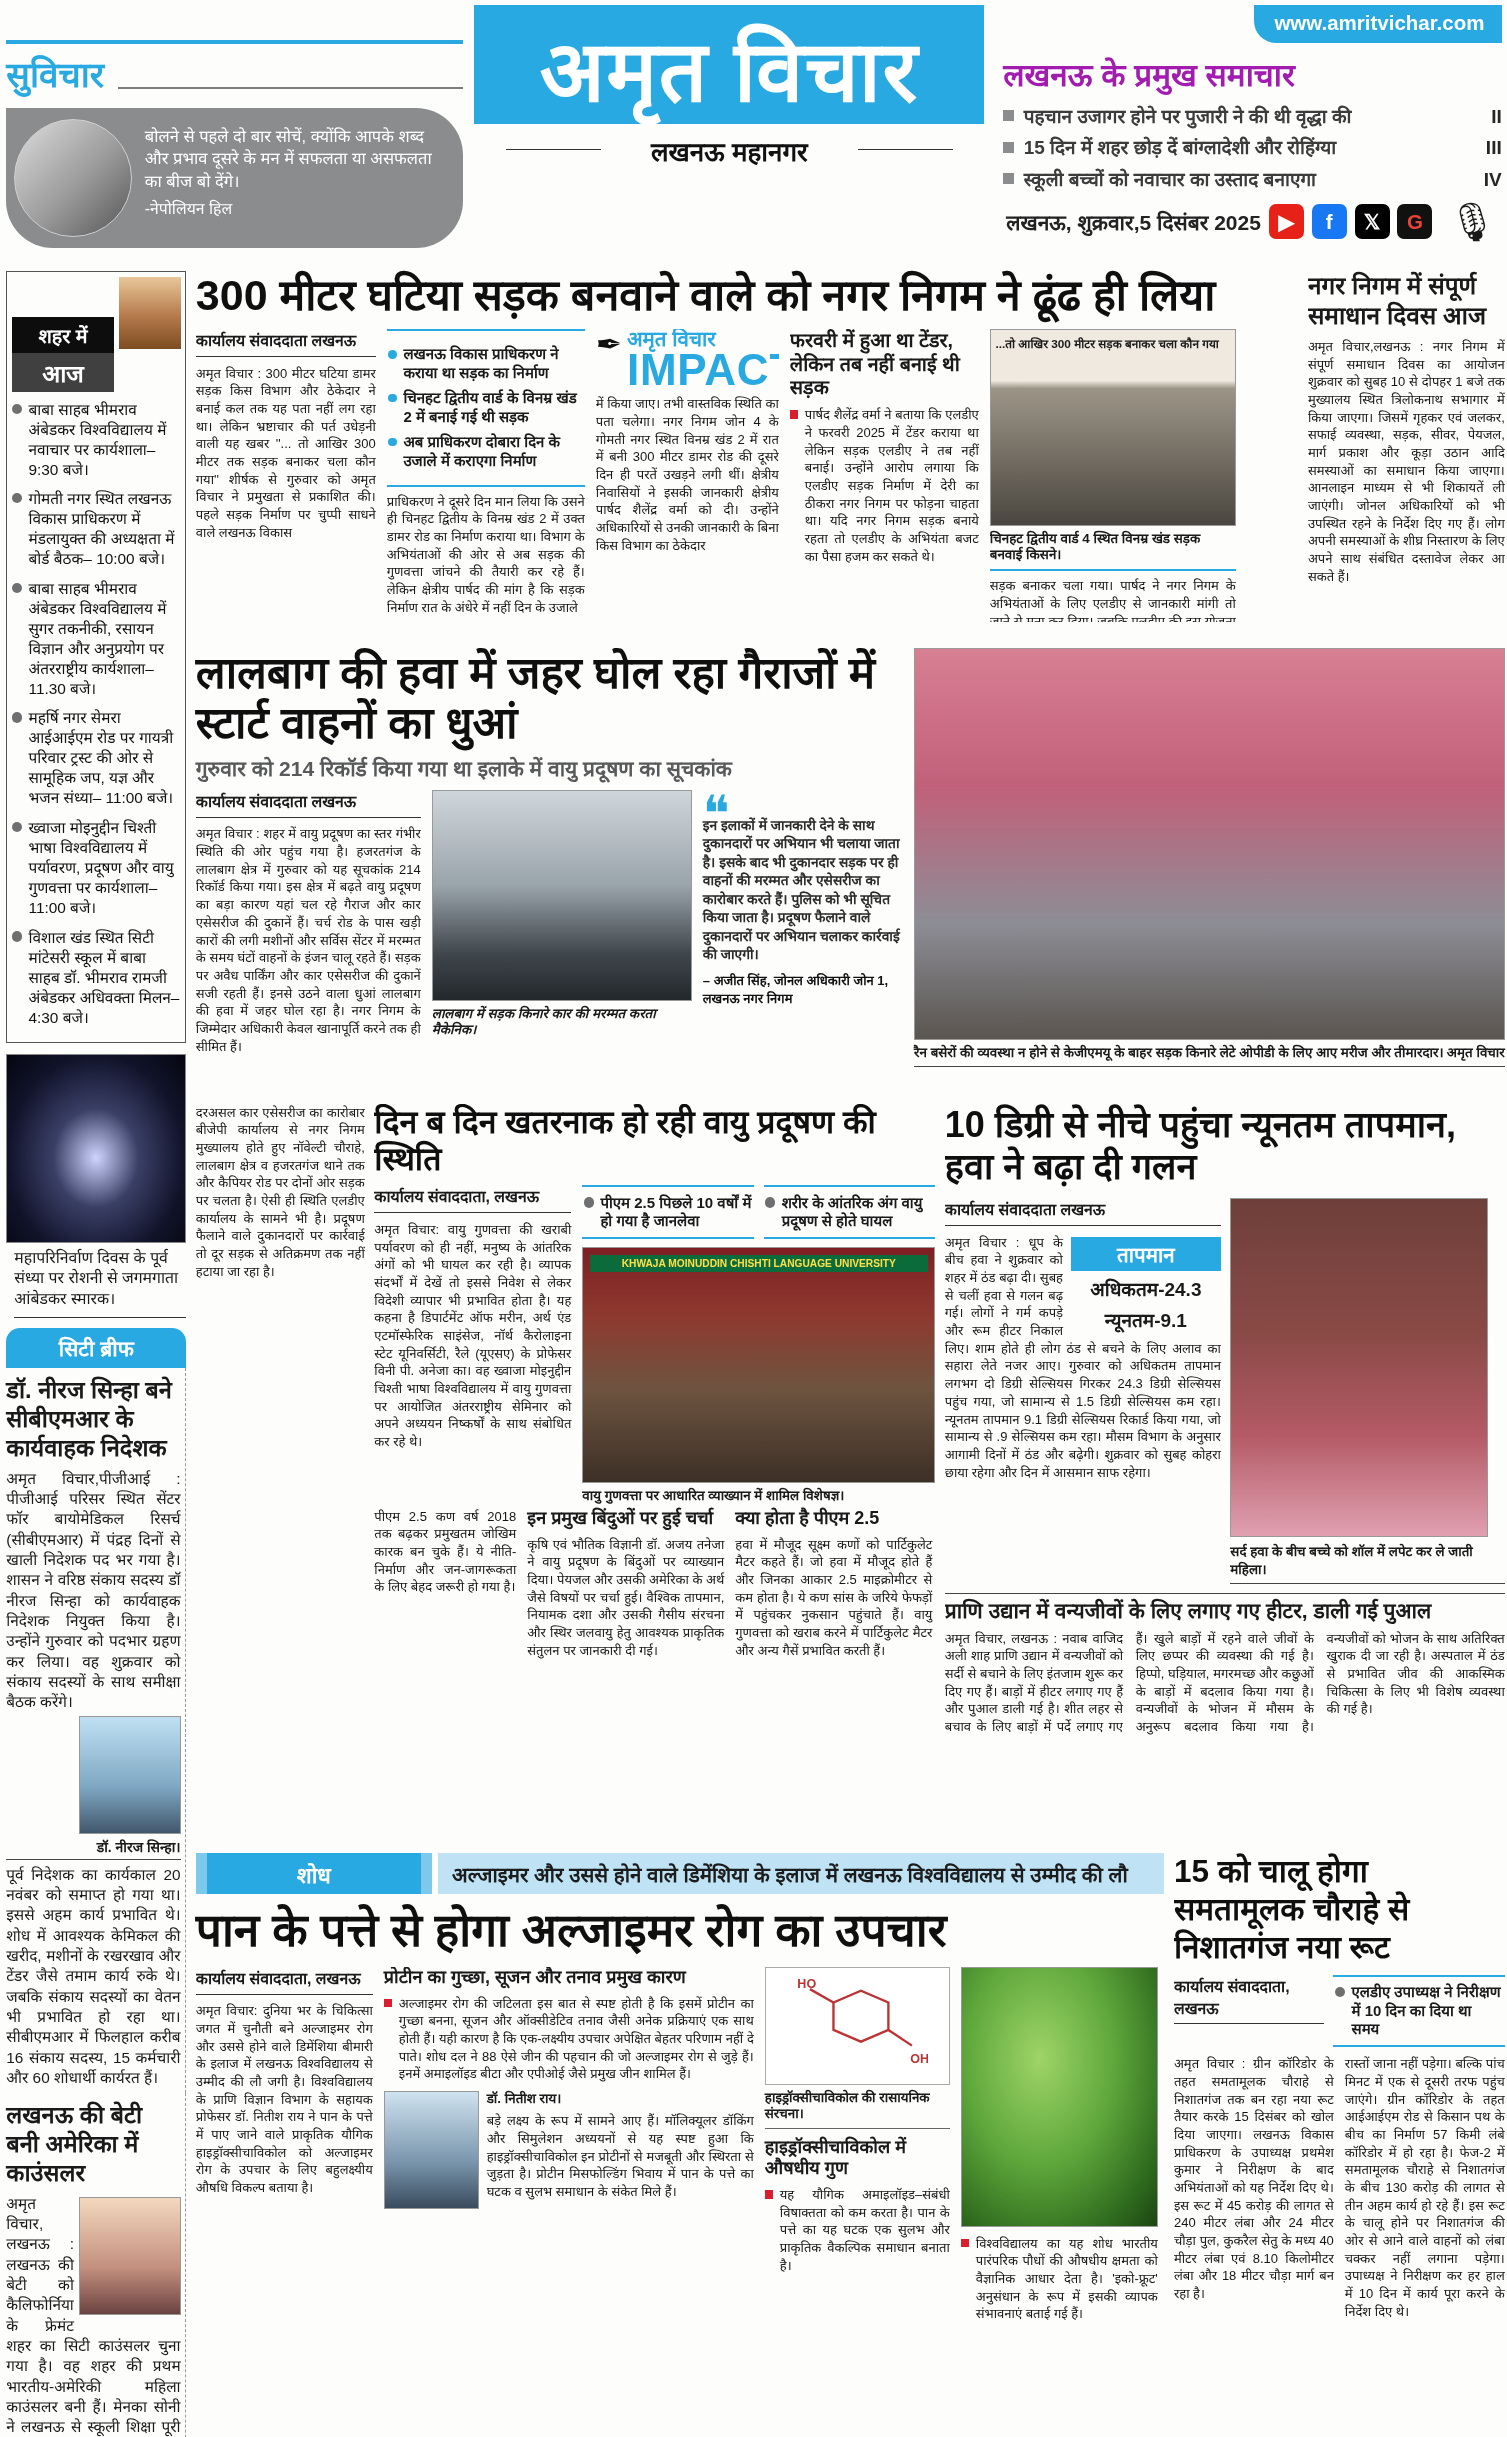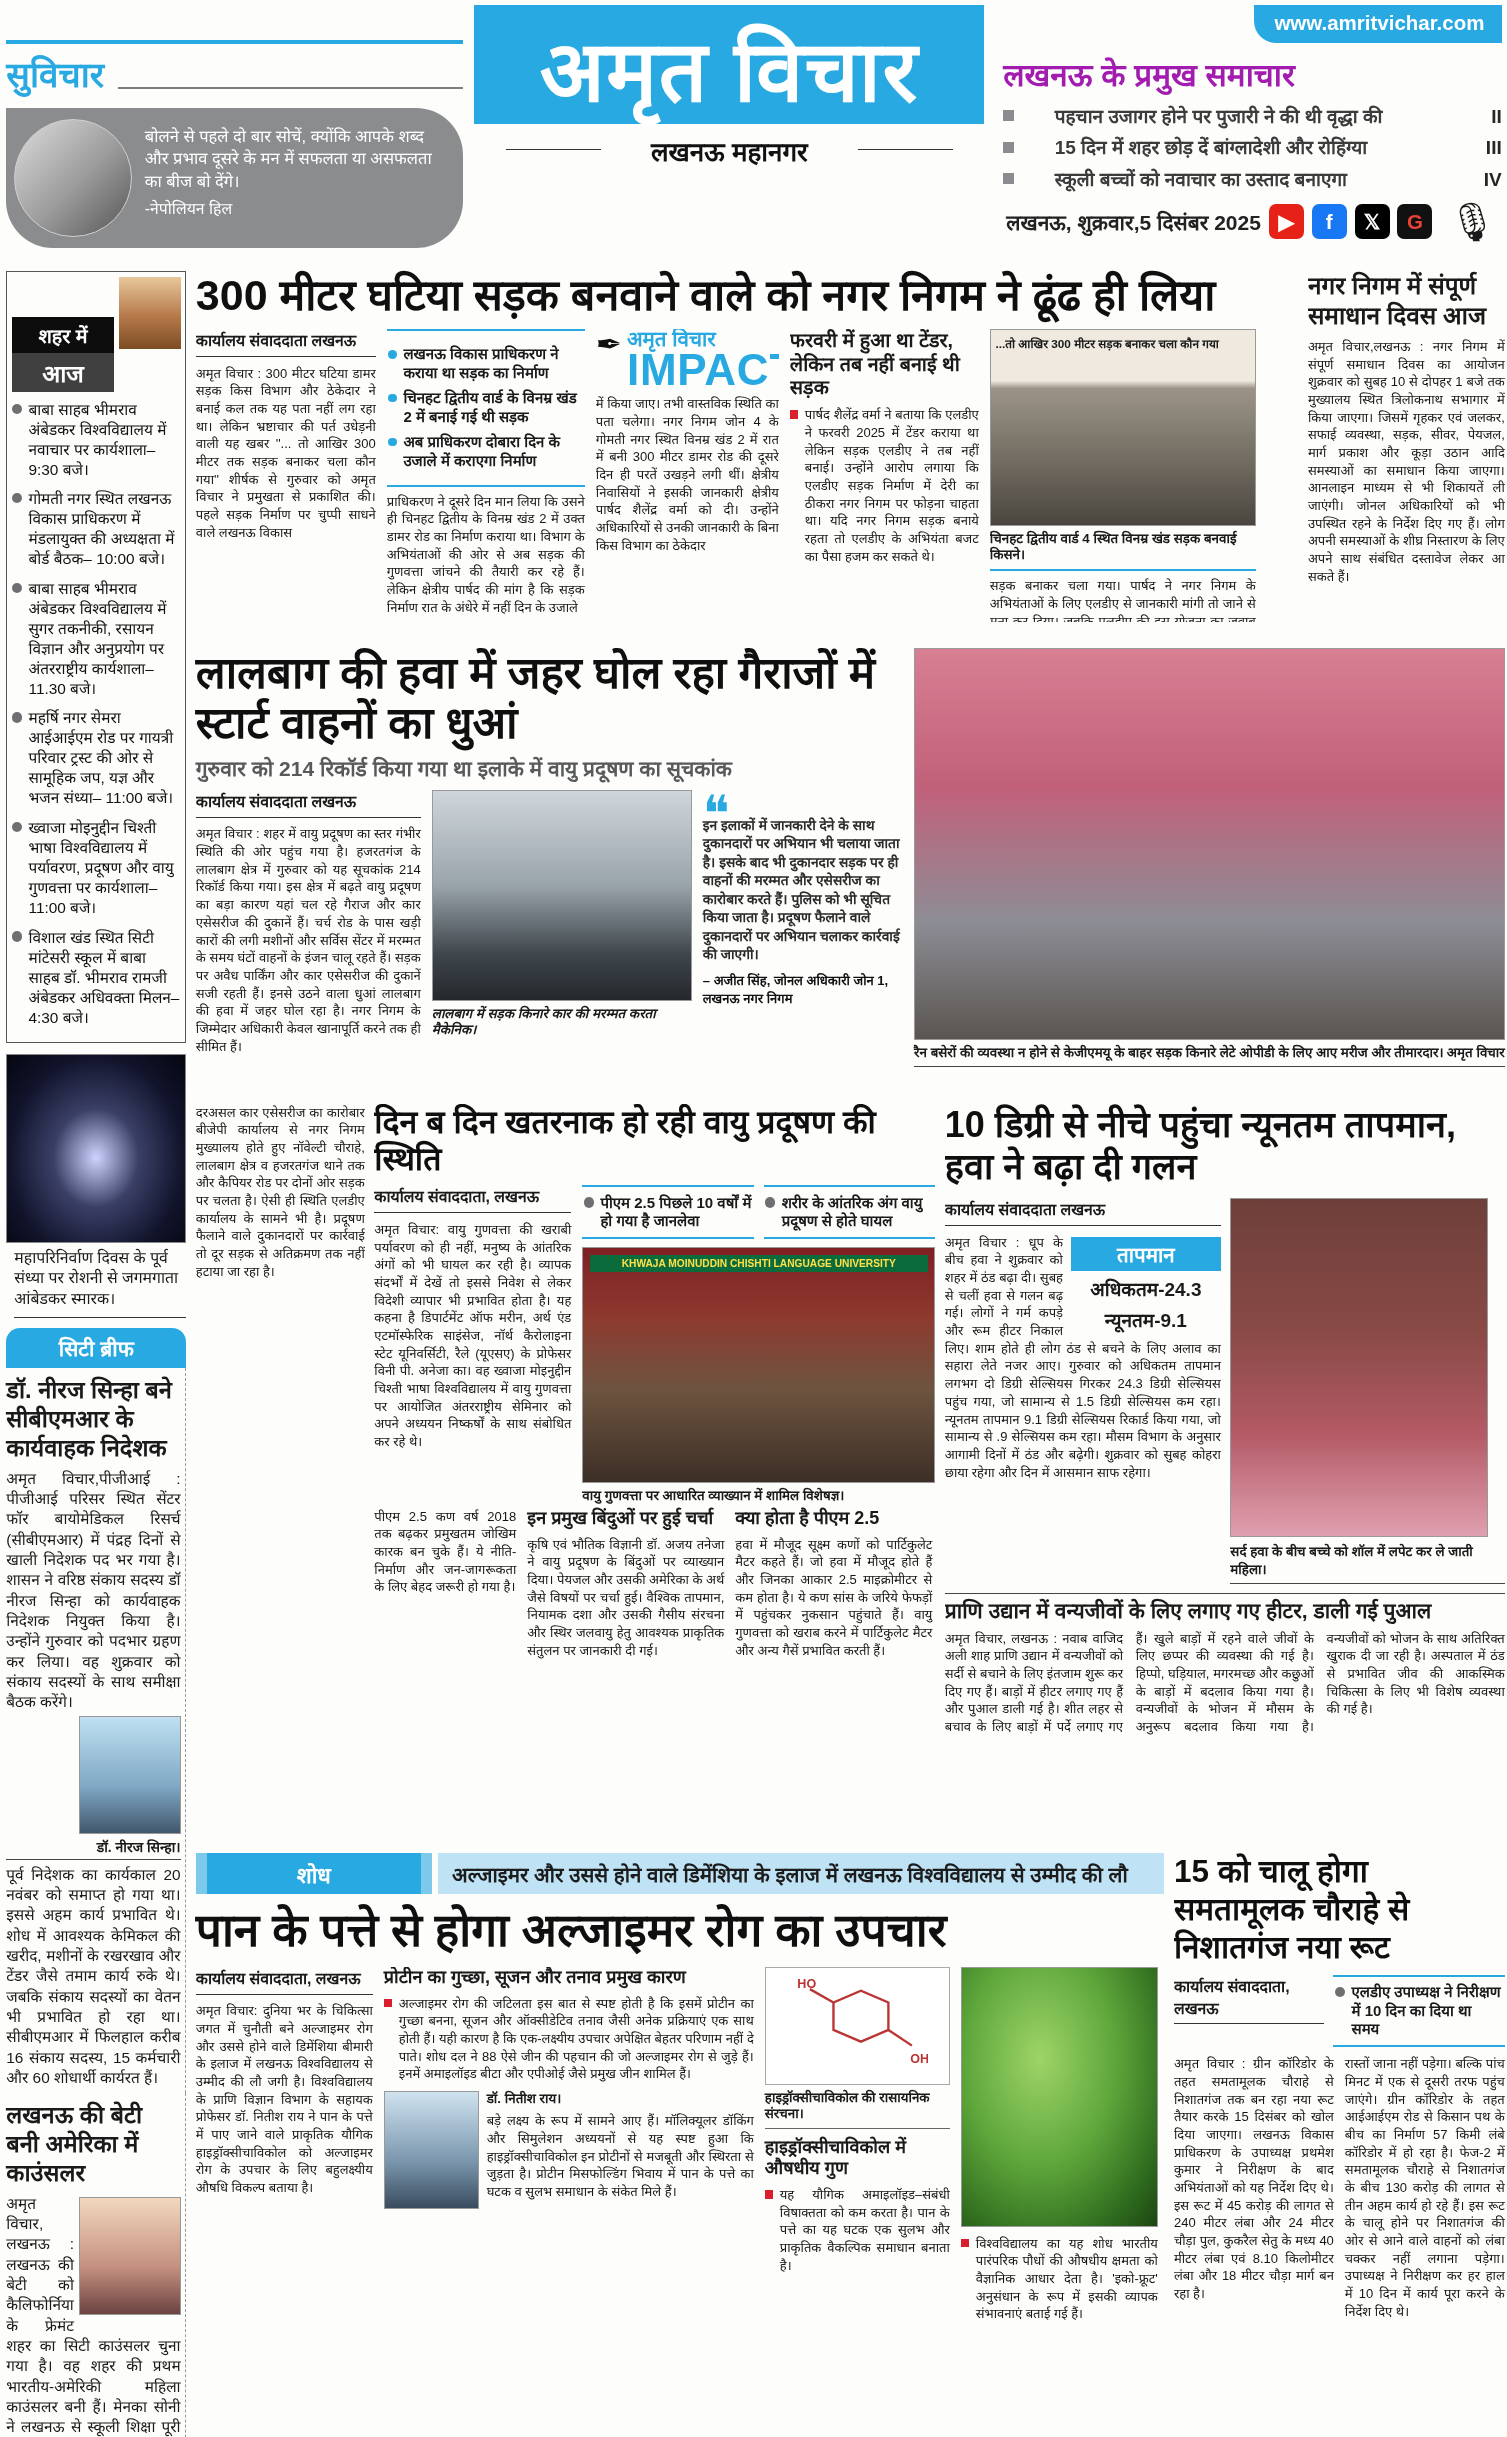--- a/index.html
+++ b/index.html
@@ -28,21 +28,21 @@
   .edition:before,.edition:after { content:""; position:absolute; top:25px; width:95px; height:1.6px; background:#333; }
   .edition:before { left:31.5px; } .edition:after { right:31.5px; }
 
   .hdr-right { flex:1; position:relative; padding-top:3.2px; }
   .website { position:absolute; right:0; top:0; background:#29a9e1; color:#fff; font-weight:bold;
              font-size:20.5px; padding:6.3px 17.3px 7.9px 20.5px; border-radius:0 0 0 22px; }
   .topnews-title { font-size:31.5px; font-weight:bold; color:#a21caf; margin:44px 0 7.9px 7.9px; }
   .topnews-item { display:flex; align-items:baseline; gap:9.5px; font-size:19px; color:#3c3c3c;
                   margin:5.5px 0 5.5px 7.9px; font-weight:bold; }
   .sq { width:11px; height:11px; background:#8a8c8e; flex:none; align-self:center; }
-  .topnews-item .t { flex:1;margin-left:31px; }
+  .topnews-item .t { flex:1; }
   .pg { font-weight:bold; color:#262626; }
   .dateline-row { display:flex; align-items:center; gap:7.9px; margin:7.9px 0 0 11px; }
   .dateline { font-size:21px; font-weight:bold; color:#222; }
   .sicon { width:35px; height:35px; border-radius:7px; color:#fff; font-weight:bold; font-size:20.5px;
            display:flex; align-items:center; justify-content:center; }
   .yt { background:#e62117; } .fb { background:#1877f2; } .xx { background:#000; }
   .gg { background:#111; color:#ea4335; }
   .mic { font-size:38px; margin-left:7.9px; }
 
   
@@ -80,21 +80,21 @@
   .bulbox { border-top:2.4px solid #29a9e1; border-bottom:2.4px solid #29a9e1; padding:7.9px 1.6px; }
   .bul { display:flex; gap:6.3px; font-size:15px; font-weight:bold; line-height:1.25; margin:6.3px 0; }
   .bul .dot { background:#29a9e1; width:8.7px; height:8.7px; margin-top:4.7px; }
 
   
   .lead-row { display:flex; gap:9.5px; height:369px; }
   .lead { width:1103px; }
   .lead h1 { font-size:43px; line-height:1.12; margin-bottom:9.5px; white-space:nowrap; }
   .lead-cols { display:flex; gap:11px; height:293px; overflow:hidden; }
   .lc { overflow:hidden; }
-  .lc1 { width:180px; } .lc2 { width:198px; } .lc3 { width:183px; } .lc4 { width:189px; } .lc5 { width:266px; }
+  .lc1 { width:180px; } .lc2 { width:198px; } .lc3 { width:183px; } .lc4 { width:189px; } .lc5 { width:246px; }
   .impact { display:flex; align-items:flex-start; gap:4.7px; margin-bottom:6.3px; }
   .nib { font-size:31.5px; color:#111; line-height:1; }
   .impact .b1 { color:#29a9e1; font-weight:bold; font-size:20.5px; line-height:1; }
   .impact .b2 { color:#29a9e1; font-weight:bold; font-size:44px; line-height:0.9; letter-spacing:0.8px; }
   .subhead2 { font-size:19.7px; font-weight:bold; line-height:1.2; margin-bottom:6.3px; }
   .clip { height:197px; border:0.8px solid #999; background:linear-gradient(180deg,#efe9e0 0%,#efe9e0 26%,#9c9487 30%,#6e685e 70%,#4a463f 100%); padding:4.7px; }
   .clip-title { font-size:11.8px; font-weight:bold; background:#efe9e0; }
   .solution { width:197px; overflow:hidden; }
   .solution .kick { font-size:24.4px; font-weight:bold; line-height:1.2; margin-bottom:7.9px; }
 

